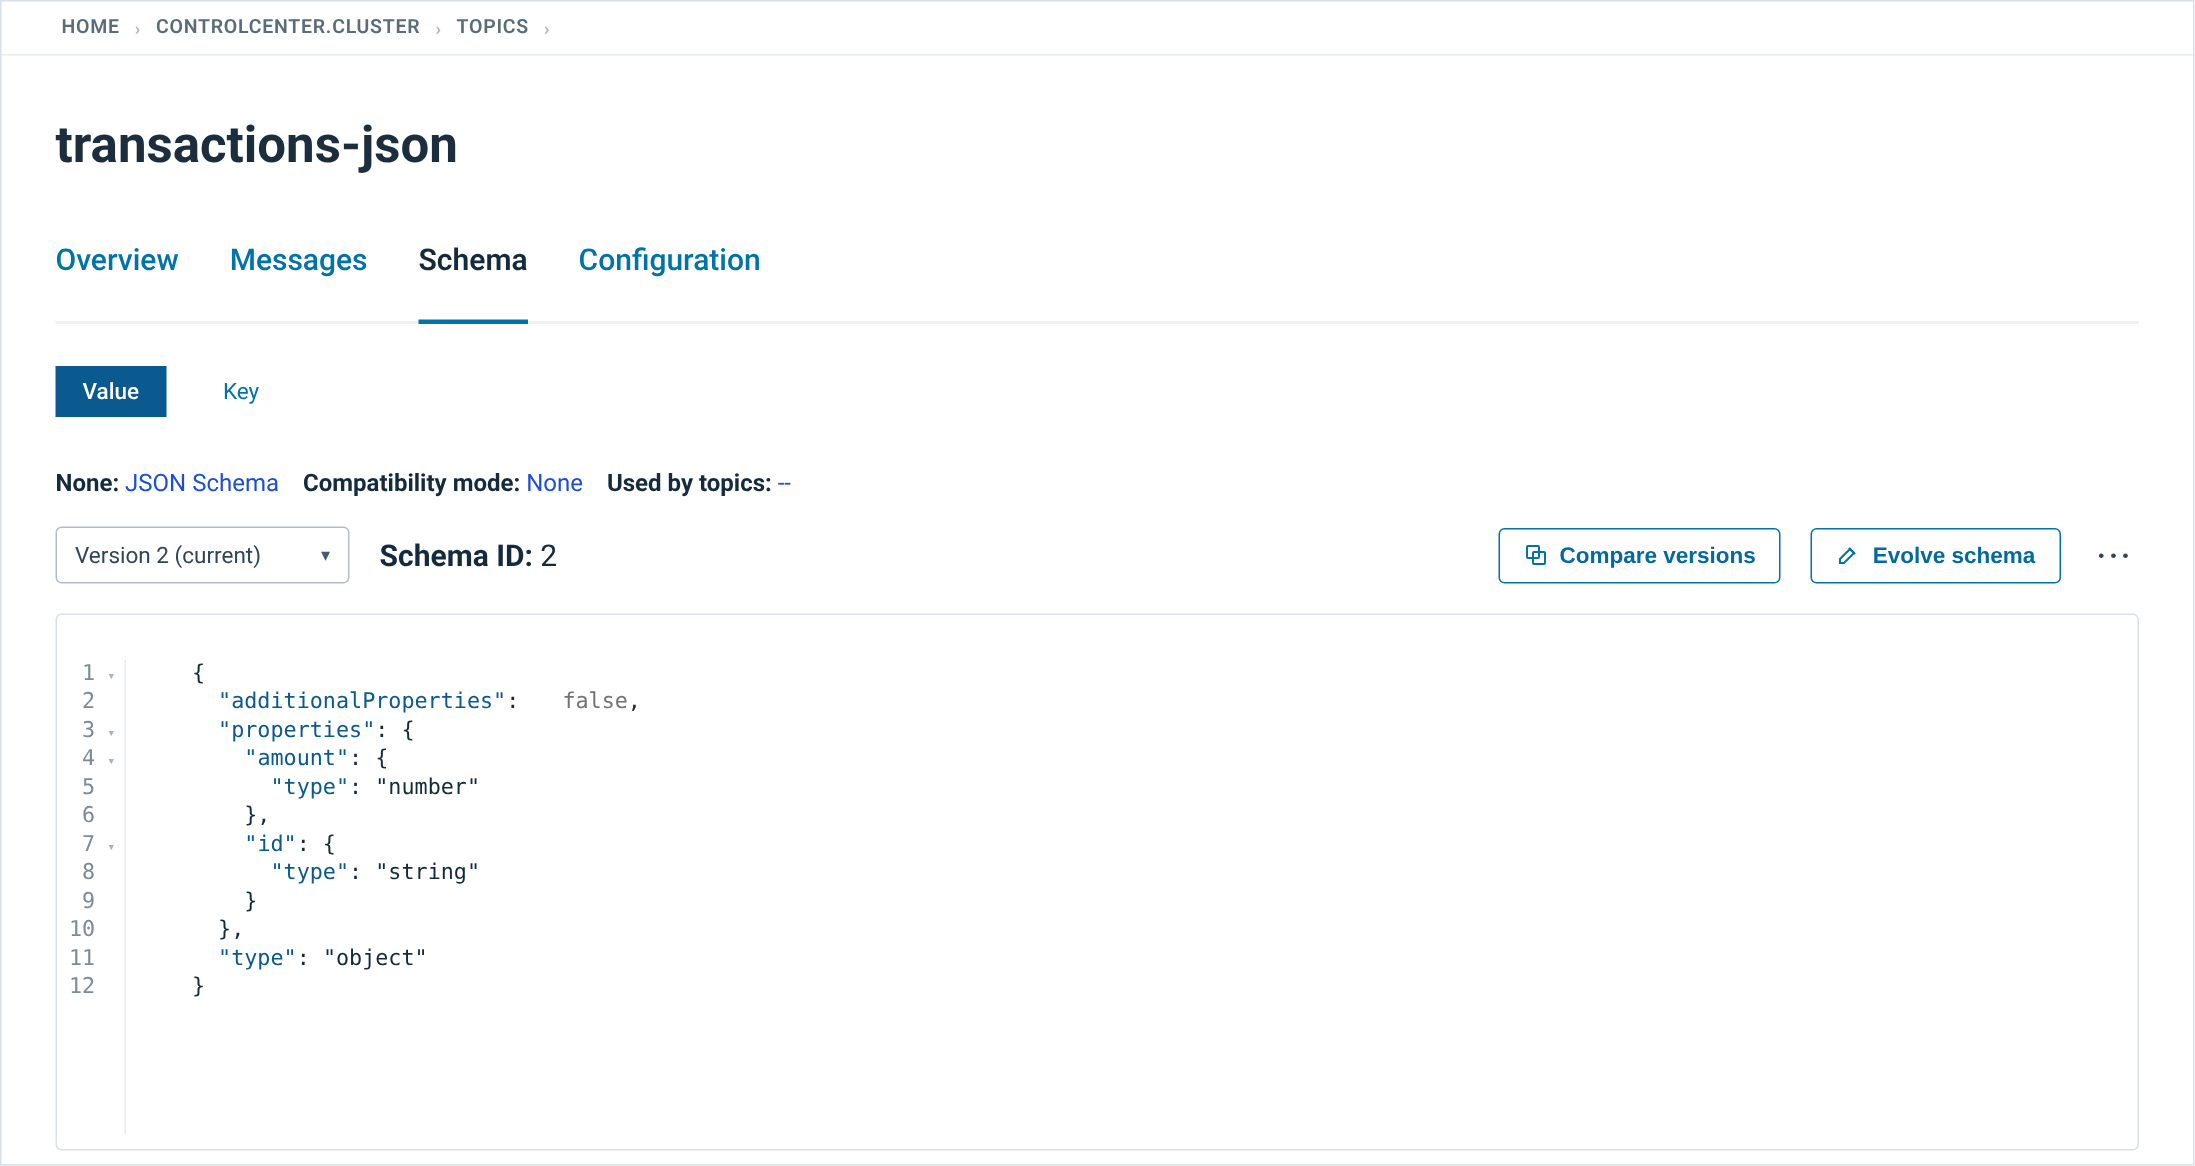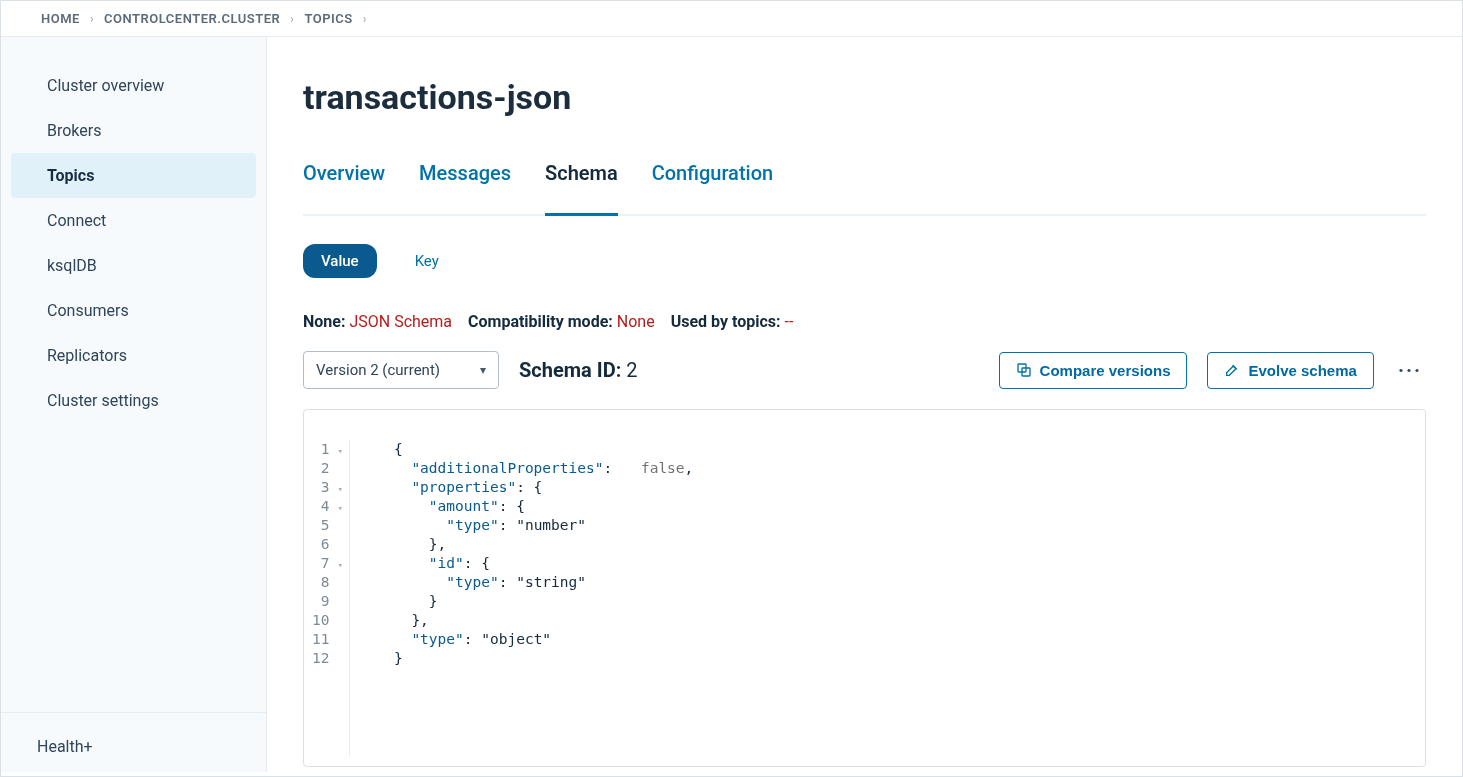--- a/index.html
+++ b/index.html
@@ -19,27 +19,27 @@
 .side-bottom { padding: 16px 20px 16px 36px; font-size: 16px; color: #30455a; cursor: pointer; }
 
 .main { flex: 1; padding: 40px 36px 20px 36px; overflow: hidden; }
 .page-title { font-size: 34px; font-weight: 700; color: #1c2d3d; margin-bottom: 44px; }
 
 .tabs { display: flex; gap: 34px; border-bottom: 2px solid #e9f4f5; margin-bottom: 28px; }
 .tab { padding-bottom: 28px; font-size: 20px; color: #0073a8; cursor: pointer; font-weight: 500; margin-bottom: -2px; }
 .tab.active { color: #142a3d; font-weight: 600; border-bottom: 3px solid #0073a8; }
 
 .pillrow { display: flex; gap: 20px; align-items: center; margin-bottom: 34px; }
-.pill { padding: 8px 18px; border-radius: 12px; font-size: 15px; cursor: pointer; }
+.pill { padding: 8px 18px; border-radius: 0; font-size: 15px; cursor: pointer; }
 .pill.active { background: #0a5a8f; color: #fff; font-weight: 500; }
 .pill.inactive { color: #0073a8; }
 
 .metarow { display: flex; gap: 16px; font-size: 16px; margin-bottom: 20px; color: #142a3d; }
 .metarow b { font-weight: 700; }
-.metarow span.val { color: #b91c1c; }
+.metarow span.val { color: #1d4ed8; }
 
 .controlrow { display: flex; align-items: center; gap: 20px; margin-bottom: 20px; }
 .dropdown { border: 1px solid #b1bec9; border-radius: 4px; padding: 9px 12px; font-size: 15px; display: flex; align-items: center; gap: 40px; cursor: pointer; background: #fff; color: #30455a; }
 .dropdown .chev-icon { font-size: 12px; color: #445b6f; }
 .schema-id { font-size: 20px; }
 .schema-id b { font-weight: 700; }
 .flex-spacer { flex: 1; }
 .btn { border: 1px solid #0073a8; color: #0369a1; background: #fff; border-radius: 4px; padding: 9px 16px; font-size: 15px; font-weight: 600; cursor: pointer; display: flex; align-items: center; gap: 8px; }
 .btn svg { width: 16px; height: 16px; fill: none; stroke: #0073a8; stroke-width: 2; }
 .more-icon { color: #30455a; cursor: pointer; font-size: 20px; letter-spacing: 2px; padding: 0 4px; font-weight: 700; }
@@ -60,35 +60,20 @@
 <div class="breadcrumb">
   <a>HOME</a>
   <span class="chev">›</span>
   <a>CONTROLCENTER.CLUSTER</a>
   <span class="chev">›</span>
   <a>TOPICS</a>
   <span class="chev">›</span>
 </div>
 
 <div class="layout">
-  <div class="sidebar">
-    <div id="side-items">
-        <div class="side-item">Cluster overview</div>
-        <div class="side-item">Brokers</div>
-        <div class="side-item active">Topics</div>
-        <div class="side-item">Connect</div>
-        <div class="side-item">ksqlDB</div>
-        <div class="side-item">Consumers</div>
-        <div class="side-item">Replicators</div>
-        <div class="side-item">Cluster settings</div>
-      </div>
-    <div class="side-spacer"></div>
-    <div class="side-divider"></div>
-    <div class="side-bottom">Health+</div>
-  </div>
 
   <div class="main">
     <h1 class="page-title">transactions-json</h1>
 
     <div class="tabs" id="tabs">
         <div class="tab">Overview</div>
         <div class="tab">Messages</div>
         <div class="tab active">Schema</div>
         <div class="tab">Configuration</div>
       </div>

